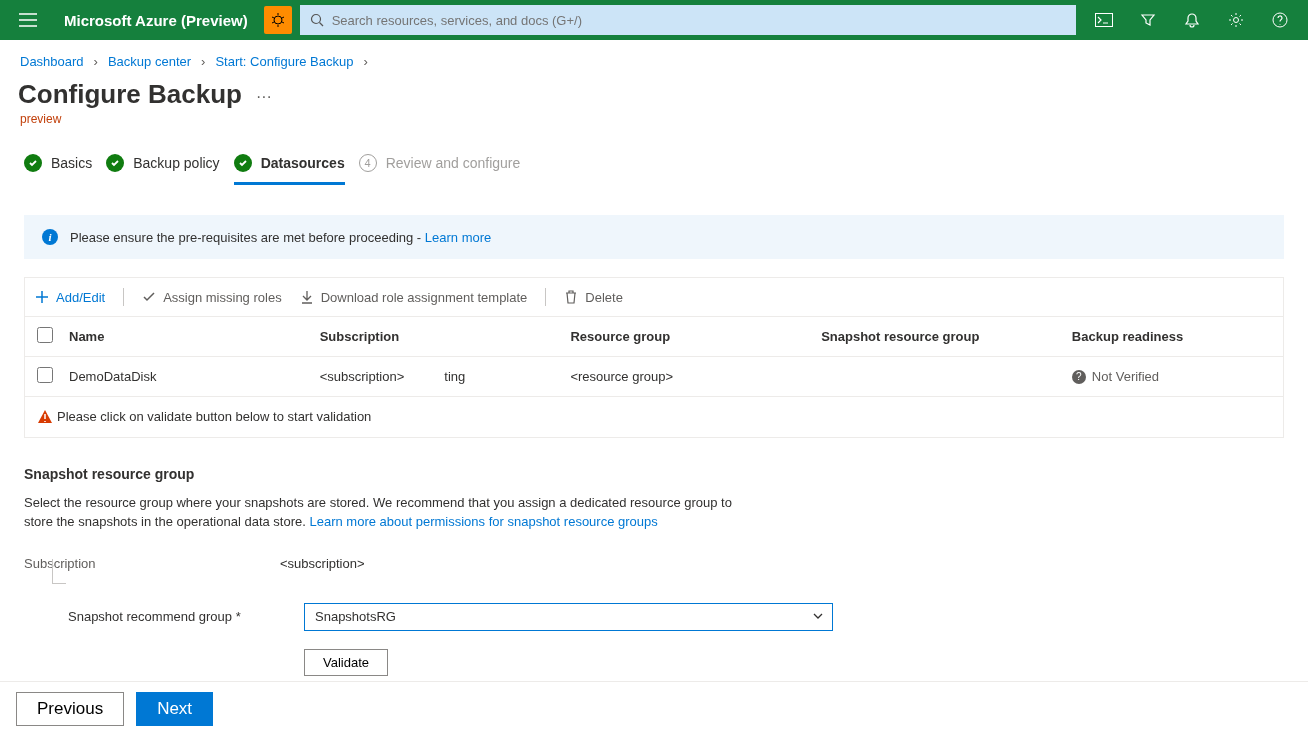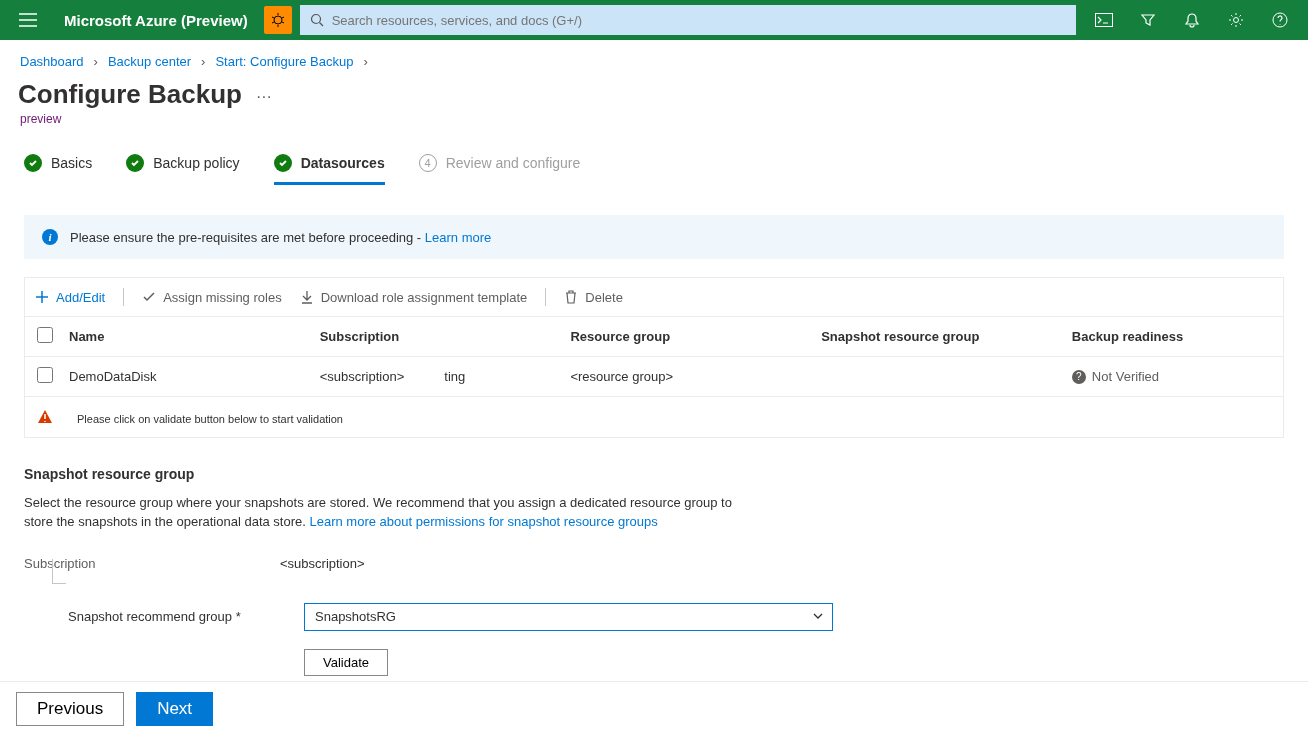--- a/index.html
+++ b/index.html
@@ -17,24 +17,24 @@
   
   
   .breadcrumbs { padding: 14px 20px 8px; display: flex; align-items: center; gap: 10px; color: #0078d4; font-size: 13px; }
   .breadcrumbs .sep { color: #605e5c; }
   .breadcrumbs a { color: #0078d4; text-decoration: none; cursor: pointer; }
   
   
   .page-title-row { display: flex; align-items: center; gap: 14px; padding: 2px 18px 0; }
   h1.page-title { font-size: 26px; font-weight: 600; color: #323130; }
   .title-dots { color: #605e5c; font-size: 16px; cursor: pointer; padding-top: 4px; }
-  .subtitle { padding: 2px 20px 18px; font-size: 12px; color: #701a75; }
-  
-  
-  .stepper { display: flex; gap: 34px; padding: 0 24px 10px; border-bottom: none; }
+  .subtitle { padding: 2px 20px 18px; font-size: 12px; color: #c2410c; }
+  
+  
+  .stepper { display: flex; gap: 14px; padding: 0 24px 10px; border-bottom: none; }
   .step { display: flex; align-items: center; gap: 9px; padding: 10px 0 10px; font-size: 14px; color: #323130; cursor: pointer; border-bottom: 3px solid transparent; }
   .step.active { border-bottom: 3px solid #0078d4; font-weight: 600; }
   .step.disabled { color: #a19f9d; }
   .check-circle { width: 18px; height: 18px; border-radius: 50%; background: #107c10; display: flex; align-items: center; justify-content: center; }
   .num-circle { width: 18px; height: 18px; border-radius: 50%; border: 1px solid #a19f9d; display: flex; align-items: center; justify-content: center; font-size: 11px; color: #a19f9d; }
   
   
   .info-banner { margin: 20px 24px 0; background: #eff6fc; border: none; padding: 14px 18px; display: flex; align-items: center; gap: 12px; font-size: 13px; }
   .info-icon { width: 16px; height: 16px; background: #0078d4; border-radius: 50%; color: #fff; display: flex; align-items: center; justify-content: center; font-size: 11px; font-style: italic; font-weight: bold; font-family: Georgia, serif; }
   .info-banner a { color: #0078d4; text-decoration: none; cursor: pointer; }
@@ -50,21 +50,21 @@
   
   .grid-head, .grid-row { display: grid; grid-template-columns: 38px 1.1fr 1.1fr 1.1fr 1.1fr 0.9fr; align-items: center; padding: 10px 6px; }
   .grid-head { font-weight: 600; font-size: 13px; border-bottom: 1px solid #edebe9; }
   .grid-row { font-size: 13px; border-bottom: 1px solid #edebe9; }
   .chk { margin-left: 6px; }
   input[type="checkbox"].chk { width: 16px; height: 16px; }
   .readiness { display: flex; align-items: center; gap: 6px; color: #605e5c; }
   .q-icon { width: 14px; height: 14px; border-radius: 50%; background: #605e5c; color: #fff; display: flex; align-items: center; justify-content: center; font-size: 10px; }
   
   
-  .warn-row { display: flex; align-items: flex-end; gap: 24px; padding: 12px 12px; font-size: 11px; }
+  .warn-row { display: flex; align-items: flex-start; gap: 4px; padding: 12px 12px; font-size: 13px; }
   .warn-icon { color: #d83b01; }
   
   
   .section { padding: 28px 24px 0; }
   .section h3 { font-size: 14px; font-weight: 600; margin-bottom: 12px; }
   .section p { font-size: 13px; line-height: 1.45; max-width: 720px; }
   .section a { color: #0078d4; text-decoration: none; cursor: pointer; }
   
   .form-row { display: flex; align-items: center; margin-top: 18px; }
   .form-label { width: 256px; font-size: 13px; color: #605e5c; }

